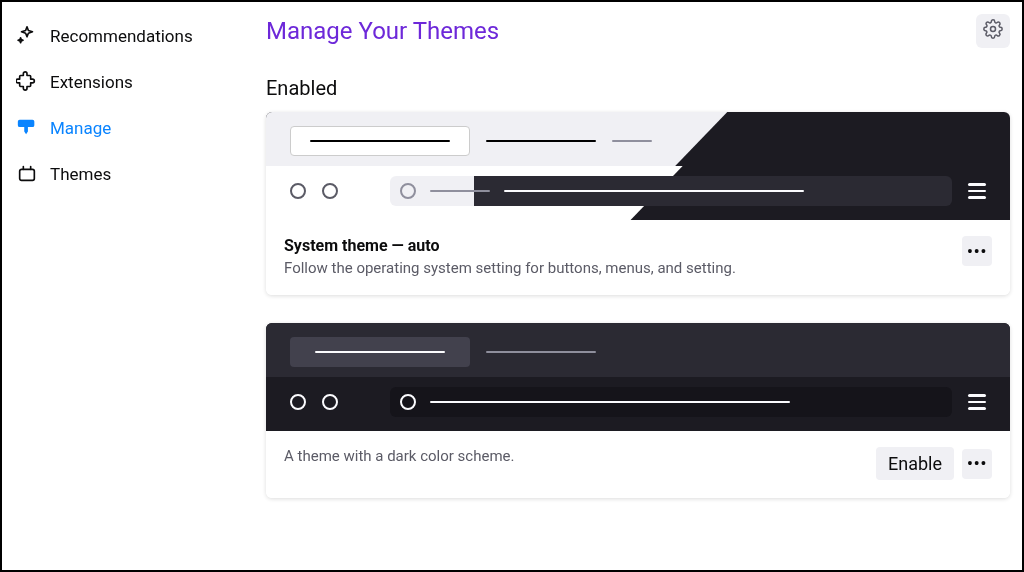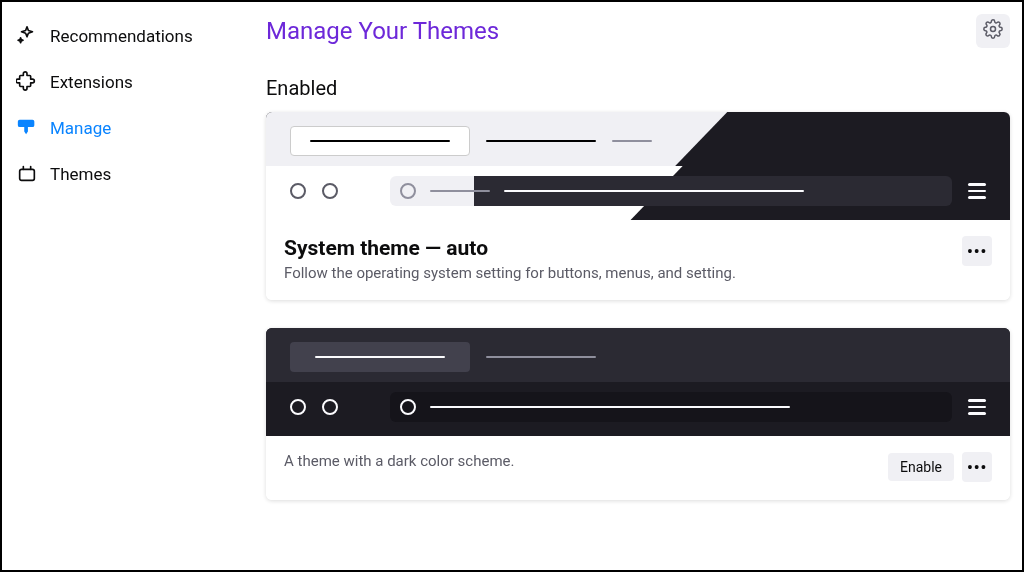--- a/index.html
+++ b/index.html
@@ -142,31 +142,31 @@
   }
   .dark-tab-pill .bar { width:130px; height:2.5px; background:#fbfbfe; border-radius:2px; }
 
   .theme-info {
     display:flex; align-items:flex-start; justify-content:space-between;
     padding:16px 18px 18px 18px;
     gap:16px;
     background:#fff;
   }
   .theme-name {
-    font-size:21px; font-weight:700; margin-bottom:4px;
+    font-size:16px; font-weight:700; margin-bottom:4px;
   }
   .theme-desc {
     font-size:15px; color:#5b5b66;
   }
   .theme-actions {
     display:flex; gap:8px; align-items:center; flex-shrink:0;
   }
   .btn {
     background:#f0f0f4; border-radius:4px; padding:6px 12px;
-    font-size:14px; cursor:pointer;
+    font-size:18px; cursor:pointer;
   }
   .more-btn {
     width:30px; height:30px; background:#f0f0f4; border-radius:4px;
     display:flex; align-items:center; justify-content:center; cursor:pointer;
     font-weight:bold; letter-spacing:1px;
   }
 </style>
 </head>
 <body>
 

